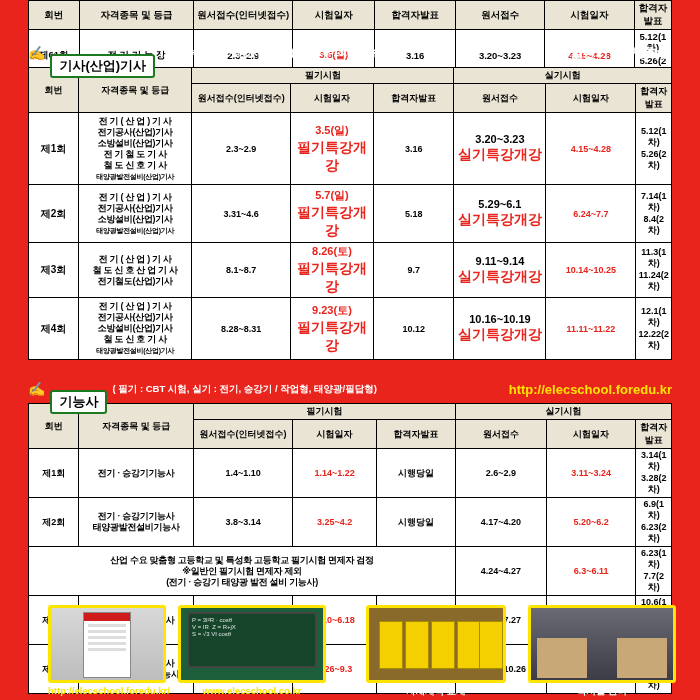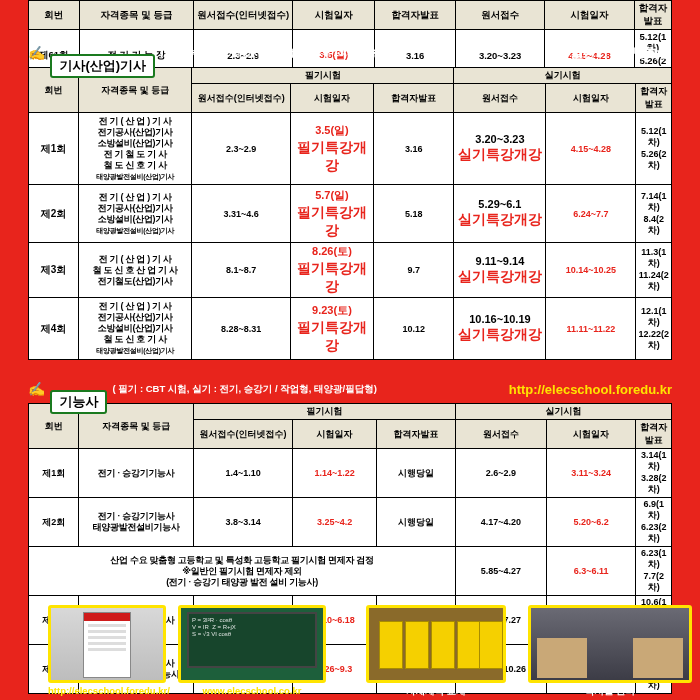--- a/index.html
+++ b/index.html
@@ -52,21 +52,21 @@
   .photos{position:absolute;left:28px;top:605px;width:644px;height:95px;}
   .ph{position:absolute;top:0;}
   .ph .frame{border:3px solid #ffe400;border-radius:3px;overflow:hidden;position:relative;}
   .cap{text-align:center;font-size:9.5px;font-weight:bold;margin-top:2px;}
   .cap.y{color:#ffe400;}
   .cap.w{color:#fff;}
 
   .p1{left:8px;width:118px;margin-left:12px;}
   .p2{left:150px;width:148px;}
   .p3{left:338px;width:140px;}
-  .p4{left:500px;width:164px;}
+  .p4{left:500px;width:148px;}
 
   
   .shot{width:100%;height:72px;display:block;}
   .phone{background:linear-gradient(#d8d8d8,#bdbdbd);position:relative;}
   .phone-inner{position:absolute;left:50%;transform:translateX(-50%);top:4px;width:46px;height:64px;background:#fff;border:1px solid #888;}
   .phone-bar{height:8px;background:#cf1b1b;}
   .phone-line{height:3px;margin:3px 4px;background:#ddd;}
   .monitor{background:#1d5f3b;position:relative;}
   .mon-screen{position:absolute;left:6px;top:4px;right:6px;bottom:12px;background:#17452c;border:2px solid #444;}
   .mon-txt{color:#fff;font-size:6px;padding:3px;line-height:7px;opacity:.85;}
@@ -296,21 +296,21 @@
         <td class="xs" style="white-space:pre-line">6.9(1차)
 6.23(2차)</td>
       </tr>
 
       <tr style="height:38px">
         <td colspan="5" class="cert">
           <div>산업 수요 맞춤형 고등학교 및 특성화 고등학교 필기시험 면제자 검정</div>
           <div>※일반인 필기시험 면제자 제외</div>
           <div>(전기 · 승강기 태양광 발전 설비 기능사)</div>
         </td>
-        <td>5.85~4.27</td>
+        <td>4.24~4.27</td>
         <td class="red">6.3~6.11</td>
         <td class="xs" style="white-space:pre-line">6.23(1차)
 7.7(2차)</td>
       </tr>
 
       <tr style="height:17px">
         <td>제3회</td>
         <td class="cert">전기 · 승강기기능사</td>
         <td>5.24~5.30</td>
         <td class="red">6.10~6.18</td>

